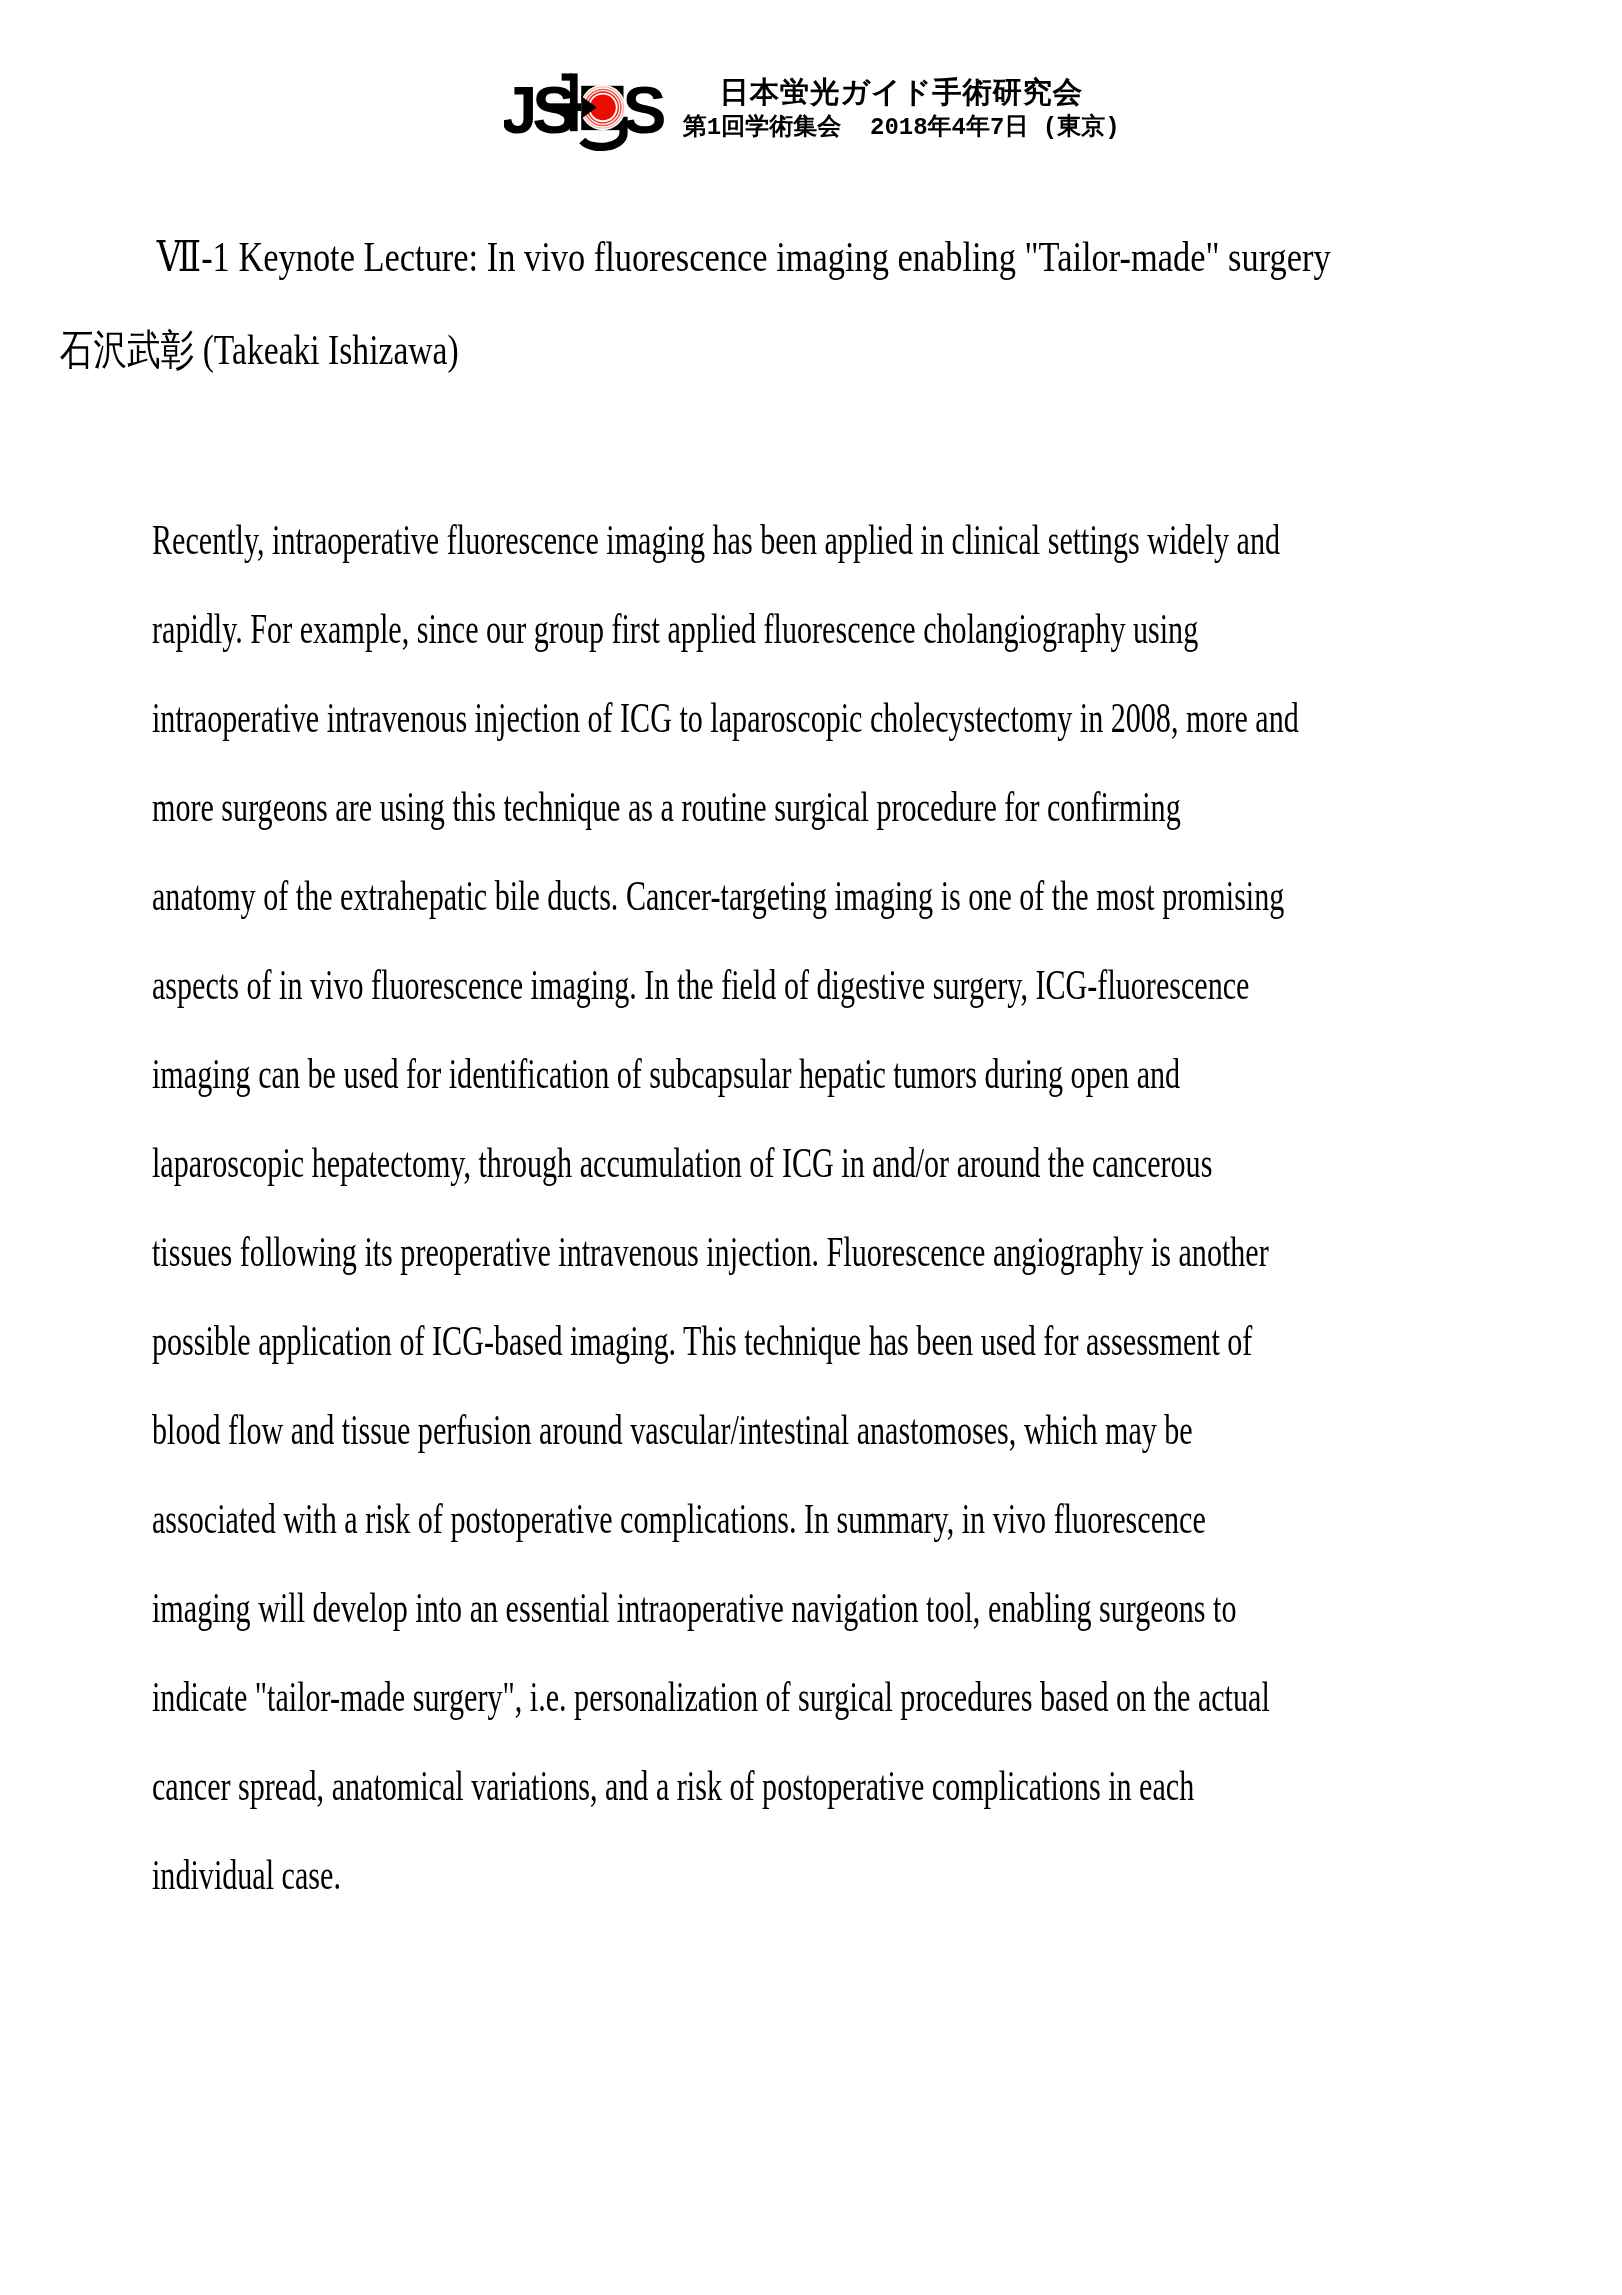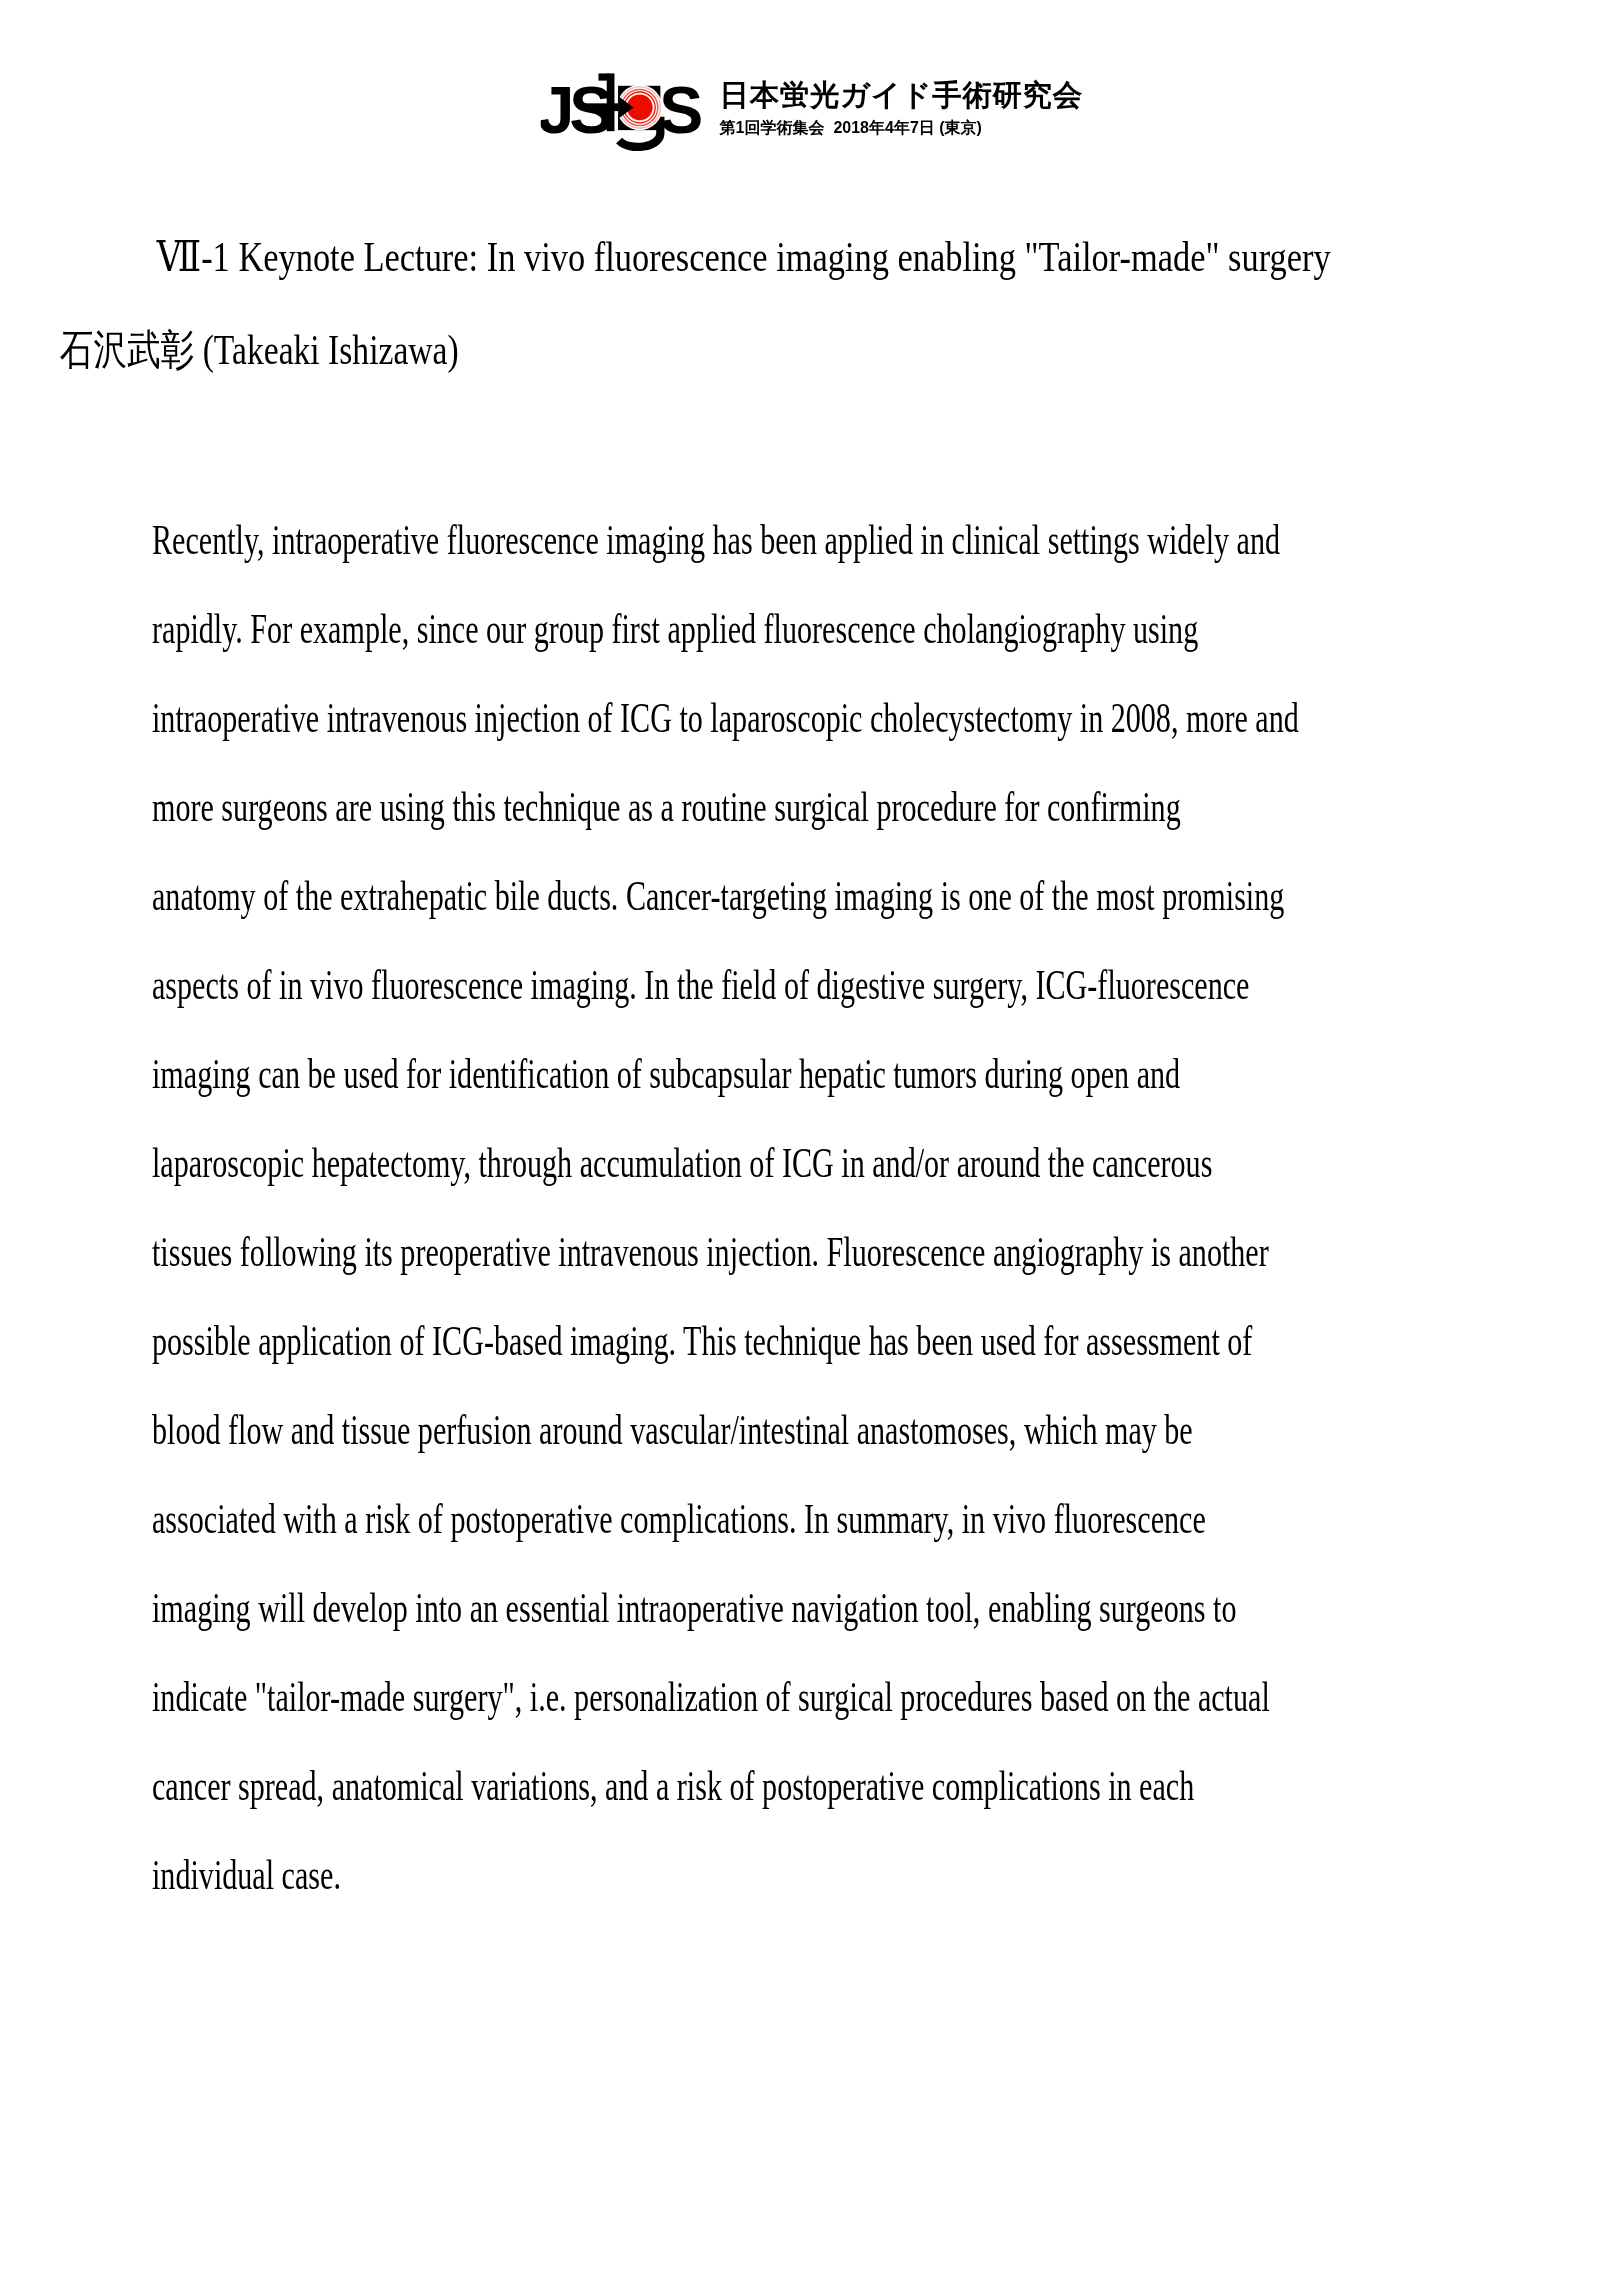--- a/index.html
+++ b/index.html
@@ -18,26 +18,27 @@
     position: absolute;
     top: 63px;
     left: 50%;
     transform: translateX(-50%);
     display: flex;
     align-items: center;
     gap: 14.4px;
   }
   .logo-icon { width: 165px; height: 92px; display: block; }
   .logo-text {
-    font-family: Liberation Sans, sans-serif;
+    font-family: Liberation Mono, monospace;
     font-weight: bold;
     color: #000;
+    text-align: center;
   }
   .society-name  { font-size: 29.4px; line-height: 37px; letter-spacing: 0.7px; }
-  .meeting-info  { font-size: 16px; line-height: 30px; white-space: pre; }
+  .meeting-info  { font-size: 24px; line-height: 30px; white-space: pre; }
 
   
   .center-line {
     position: absolute;
     left: 10px;
     width: 100%;
     text-align: left;
     white-space: nowrap;
   }
   .cond { display: inline-block; white-space: nowrap; }

